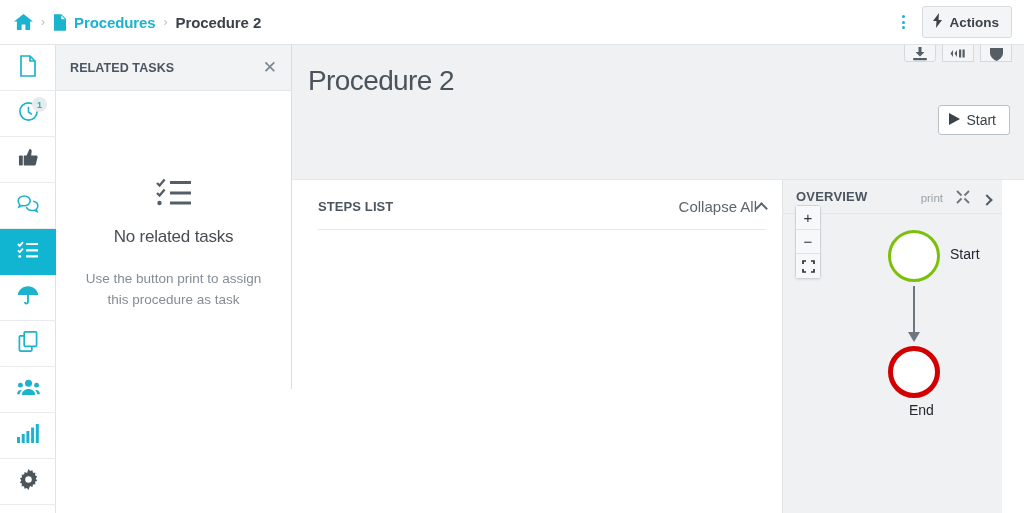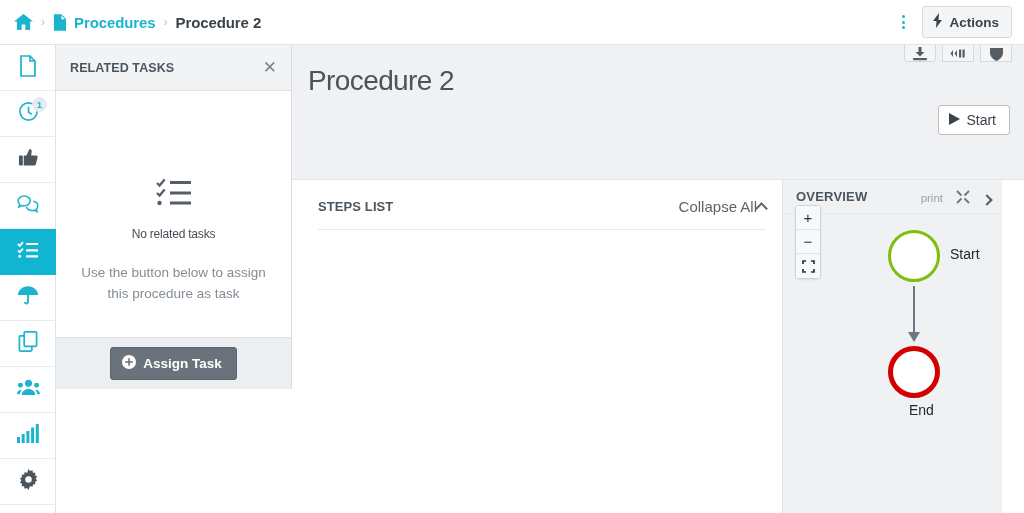--- a/index.html
+++ b/index.html
@@ -86,21 +86,21 @@
     margin-left: auto; color: #7d878f; font-size: 17px;
     line-height: 1; cursor: pointer; font-weight: 400;
   }
   .tasks-body {
     flex: 1; background: #ffffff;
     display: flex; flex-direction: column; align-items: center;
     padding-top: 86px;
   }
   .tasks-empty-icon { color: #555e66; margin-bottom: 16px; }
   .tasks-empty-title {
-    font-size: 12px; color: #464e55; font-weight: 400; letter-spacing: -0.2px;
+    font-size: 17px; color: #464e55; font-weight: 400; letter-spacing: -0.2px;
   }
   .tasks-empty-sub {
     margin-top: 22px; font-size: 13.5px; color: #838d96;
     text-align: center; line-height: 1.55; width: 200px;
   }
   .tasks-foot {
     height: 52px; background: #eceff1; border-top: 1px solid #dfe3e6;
     display: flex; align-items: center; justify-content: center;
   }
   .btn-assign {
@@ -368,35 +368,23 @@
   <div class="tasks-body">
     <div class="tasks-empty-icon">
       <svg width="36" height="30" viewBox="0 0 36 30" fill="none" stroke="currentColor" stroke-width="2.3">
         <path d="M1 6l2.6 2.6L8.6 2.5"></path>
         <path d="M1 16l2.6 2.6L8.6 12.5"></path>
         <circle cx="3.5" cy="26" r="2.2" fill="currentColor" stroke="none"></circle>
         <path d="M14 5.5h21M14 16h21M14 26h21" stroke-width="3"></path>
       </svg>
     </div>
     <div class="tasks-empty-title">No related tasks</div>
-    <div class="tasks-empty-sub">Use the button below to assign this procedure as task</div>
-  </div>
-
-  <div class="tasks-foot">
-    <button class="btn-assign">
-      <span>
-        <svg width="14" height="14" viewBox="0 0 14 14" fill="currentColor">
-          <circle cx="7" cy="7" r="7"></circle>
-          <path d="M6.2 3.2h1.6v7.6H6.2z" fill="#6a737c"></path>
-          <path d="M3.2 6.2h7.6v1.6H3.2z" fill="#6a737c"></path>
-        </svg>
-      </span>
-      <span>Assign Task</span>
-    </button>
-  </div>
+    <div class="tasks-empty-sub">Use the button print to assign this procedure as task</div>
+  </div>
+
 </div>
 
 <div class="main">
 
   <div class="hero">
     <div class="hero-toolbar">
       <div class="tool-btn">
         <svg width="16" height="14" viewBox="0 0 16 14" fill="currentColor">
           <path d="M6.5 0h3v5h3L8 9.5 3.5 5h3V0z"></path>
             <rect x="1" y="11" width="14" height="2.2" rx="1"></rect>

